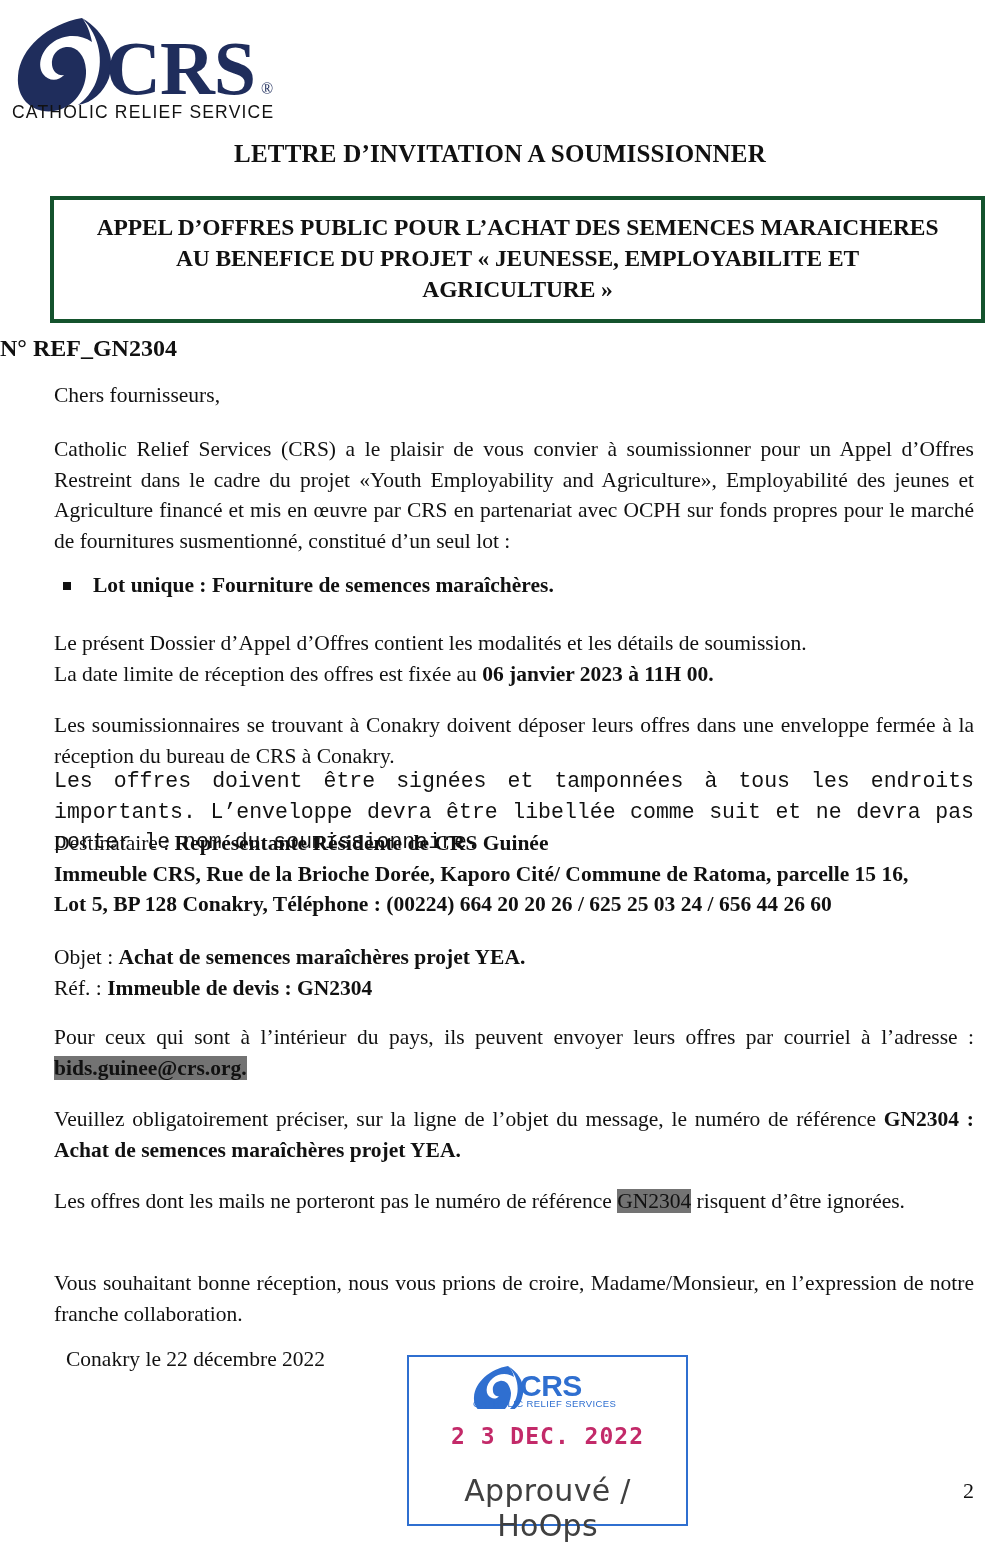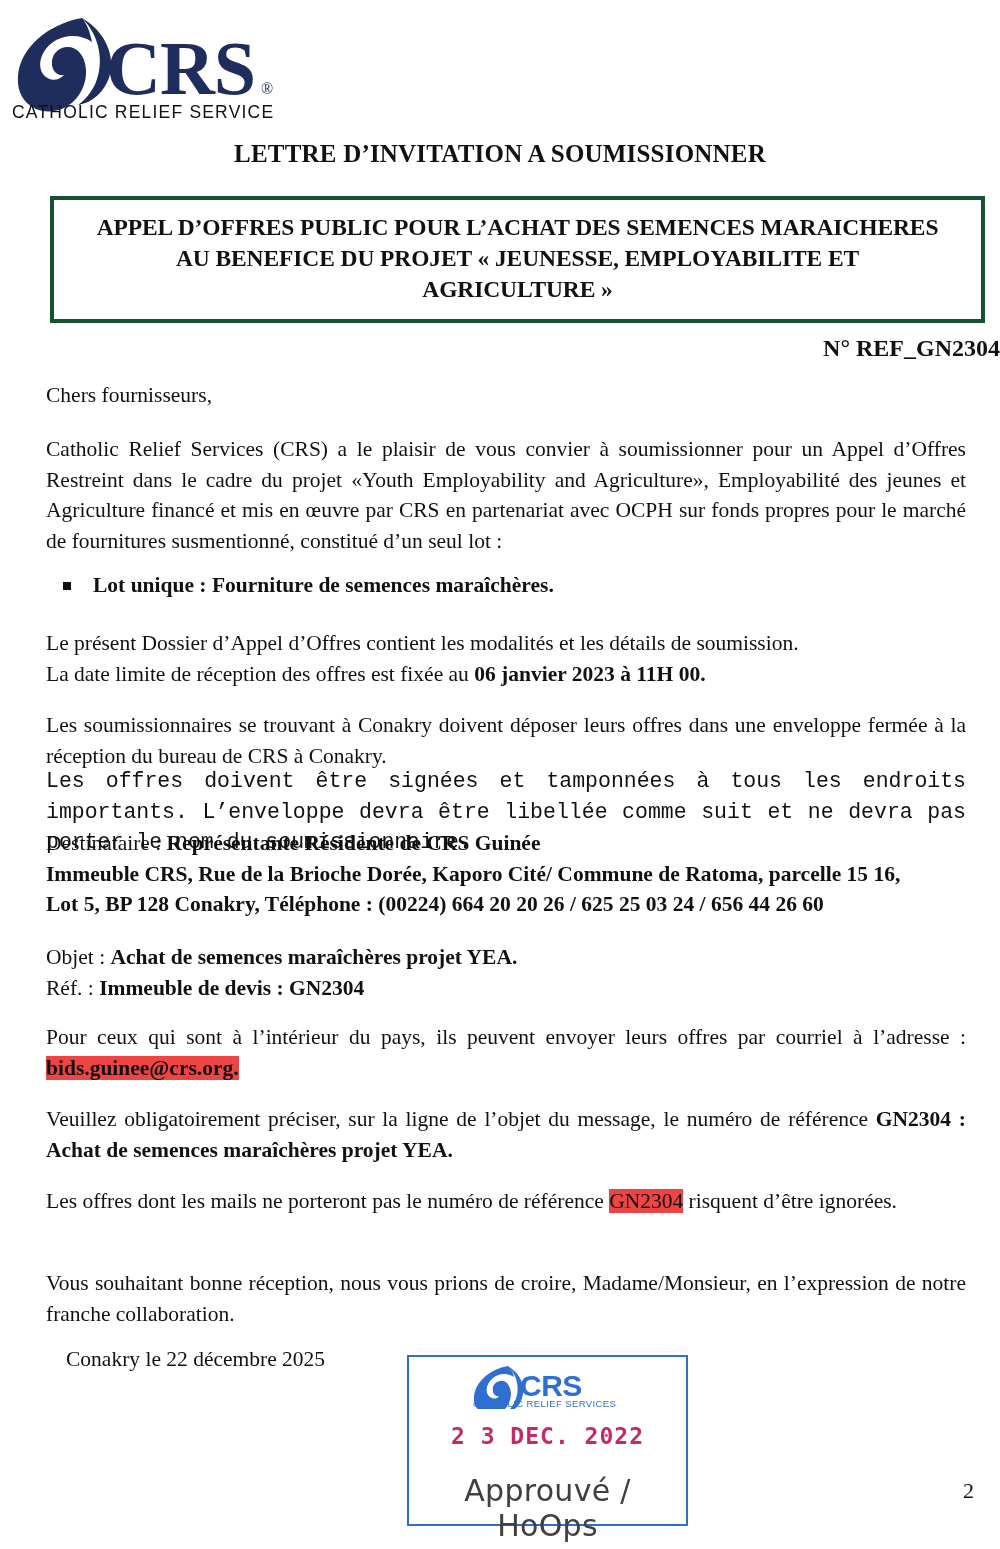--- a/index.html
+++ b/index.html
@@ -51,37 +51,37 @@
     font-weight: bold;
     font-size: 23.5px;
     line-height: 31px;
     letter-spacing: -0.1px;
   }
 
   #ref-number {
     position: absolute;
     left: 0; top: 335px;
     width: 1000px;
-    text-align: right;
+    text-align: left;
     font-weight: bold;
     font-size: 24px;
   }
 
   
   .body-text {
     position: absolute;
-    left: 46px;
+    left: 54px;
     width: 920px;
     font-size: 21.5px;
     line-height: 30.5px;
     text-align: justify;
   }
   .body-text.left { text-align: left; }
   .b { font-weight: bold; }
-  .hl { background: #ef4444; }
+  .hl { background: #737373; }
 
   #salutation { top: 380px; }
   #para-intro { top: 434px; }
 
   #lot-line {
     position: absolute;
     left: 63px;
     top: 570px;
     width: 920px;
     font-size: 21.5px;
@@ -222,21 +222,21 @@
 </div>
 
 <div class="body-text" id="para-courriel"><span>Pour ceux qui sont à l’intérieur du pays, ils peuvent envoyer leurs offres par courriel à l’adresse : </span><span class="b hl">bids.guinee@crs.org.</span></div>
 
 <div class="body-text" id="para-preciser"><span>Veuillez obligatoirement préciser, sur la ligne de l’objet du message, le numéro de référence </span><span class="b">GN2304 : Achat de semences maraîchères projet YEA.</span></div>
 
 <div class="body-text" id="para-ignorees"><span>Les offres dont les mails ne porteront pas le numéro de référence </span><span class="hl">GN2304</span><span> risquent d’être ignorées.</span></div>
 
 <div class="body-text" id="para-salut">Vous souhaitant bonne réception, nous vous prions de croire, Madame/Monsieur, en l’expression de notre franche collaboration.</div>
 
-<div id="date-line">Conakry le 22 décembre 2025</div>
+<div id="date-line">Conakry le 22 décembre 2022</div>
 
 <div id="stamp">
   <svg id="stamp-logo" viewBox="0 0 164 46" width="164" height="46">
     <path d="M42 3 C24 6 9 19 8 34 C7 46 17 53 28 52 C39 50 45 40 45 30 C44 22 40 17 34 18 C29 19 26 23 27 28 C27 31 30 34 33 33 C30 37 25 36 22 32 C19 27 21 20 27 15 C33 10 42 10 48 14 C47 9 45 6 42 3 Z" fill="#2f6fd0"></path>
     <path d="M42 3 C52 13 54 27 49 38 C47 43 43 48 39 50 C47 49 54 43 56 35 C60 24 55 11 42 3 Z" fill="#2f6fd0"></path>
     <text x="54" y="33" font-family="'Liberation Sans','DejaVu Sans',sans-serif" font-size="30" font-weight="bold" fill="#2f6fd0" letter-spacing="-0.5">CRS</text>
     <text x="7" y="44" font-family="'Liberation Sans','DejaVu Sans',sans-serif" font-size="9.5" fill="#2f6fd0" letter-spacing="0.4">CATHOLIC RELIEF SERVICES</text>
   </svg>
   <div id="stamp-date">2 3 DEC. 2022</div>
   <div id="stamp-approve">Approuvé / HoOps</div>

